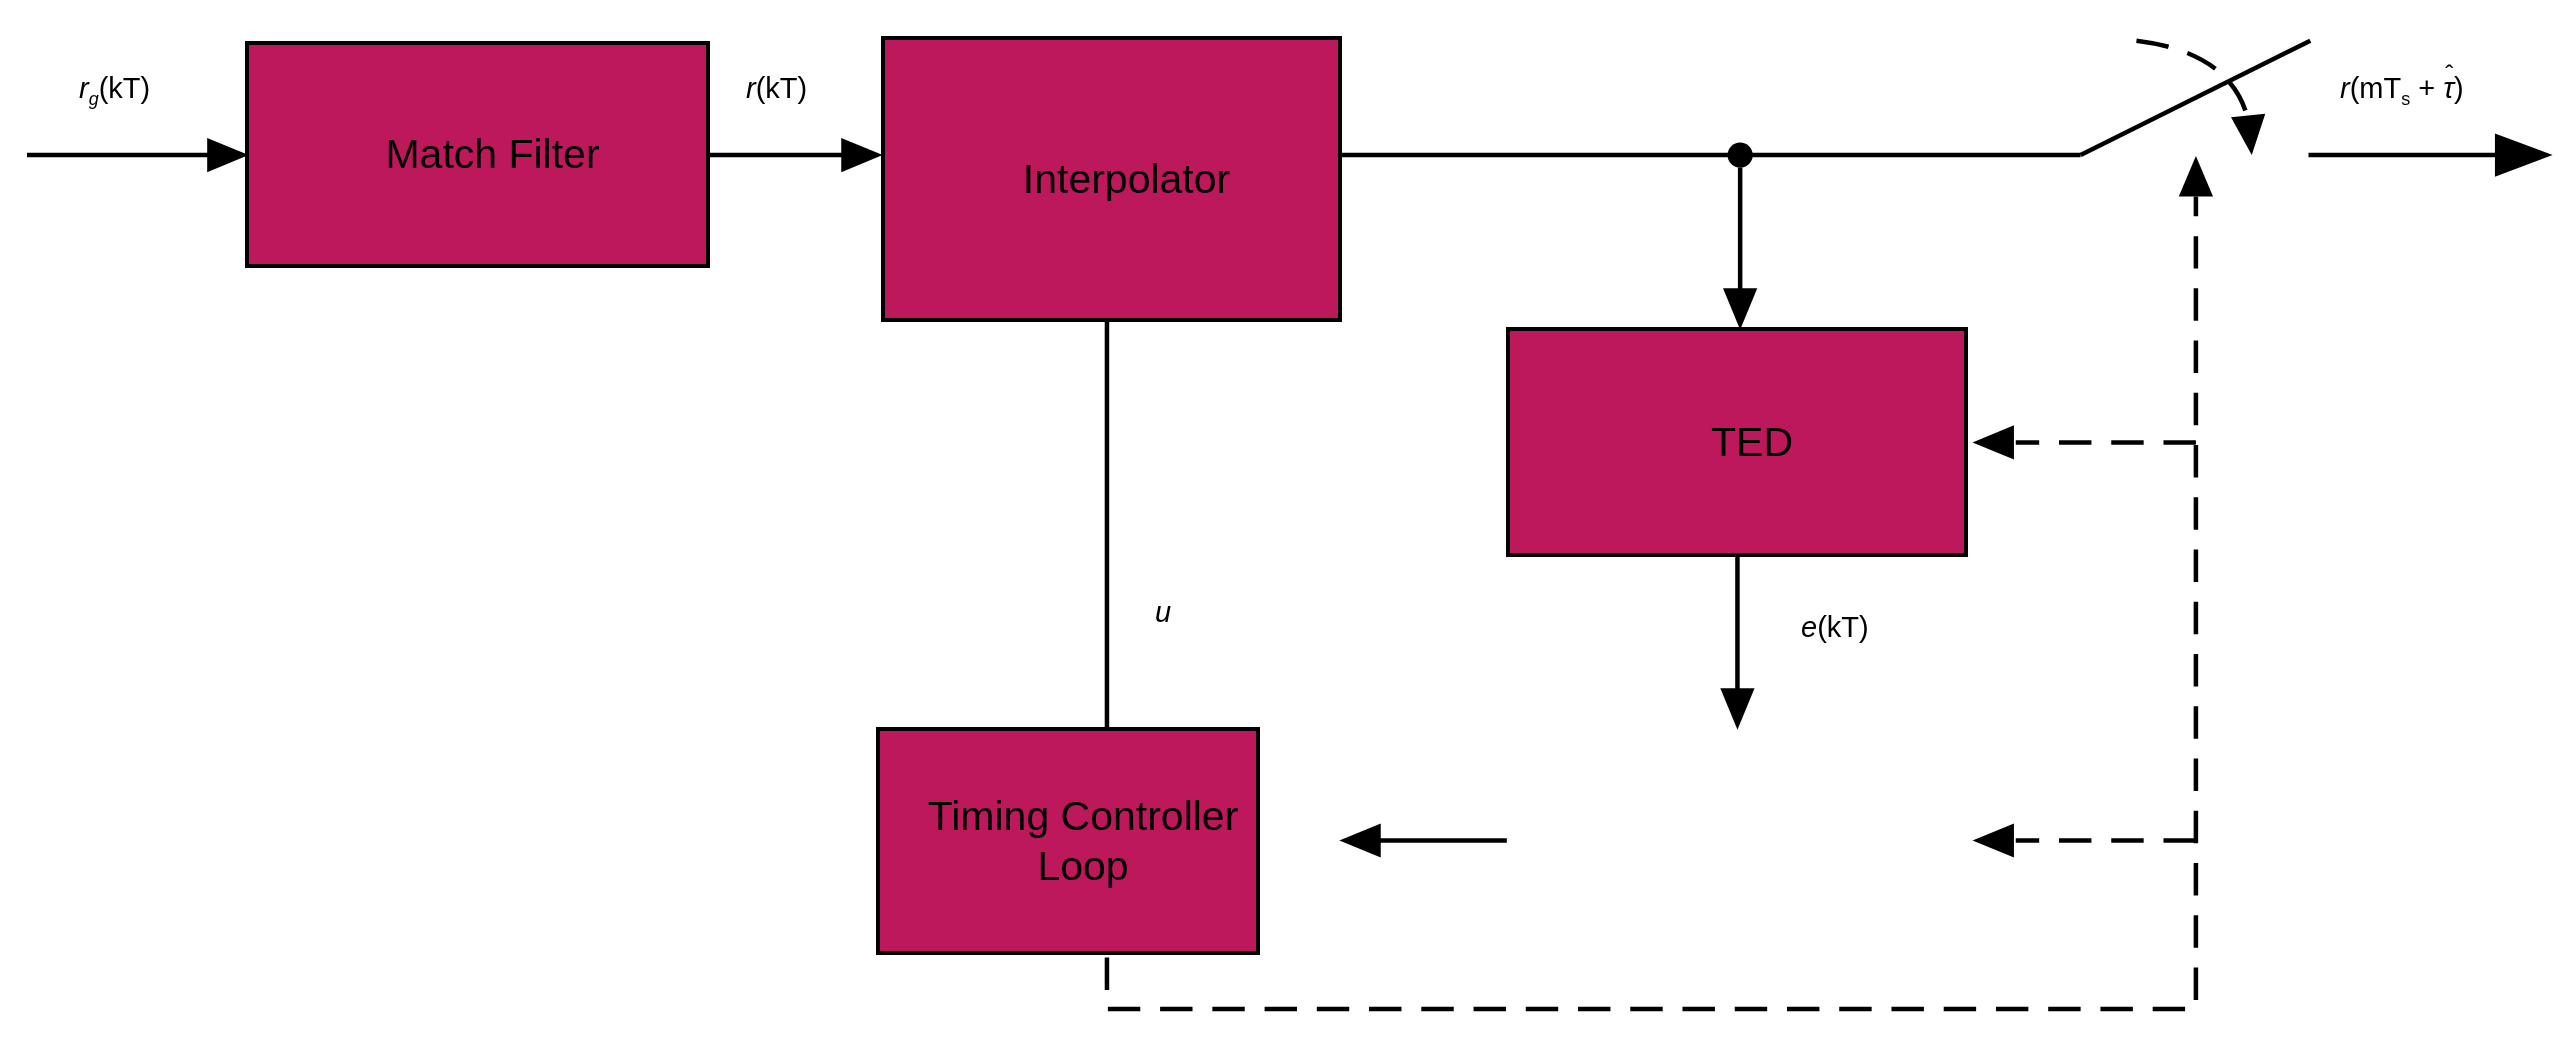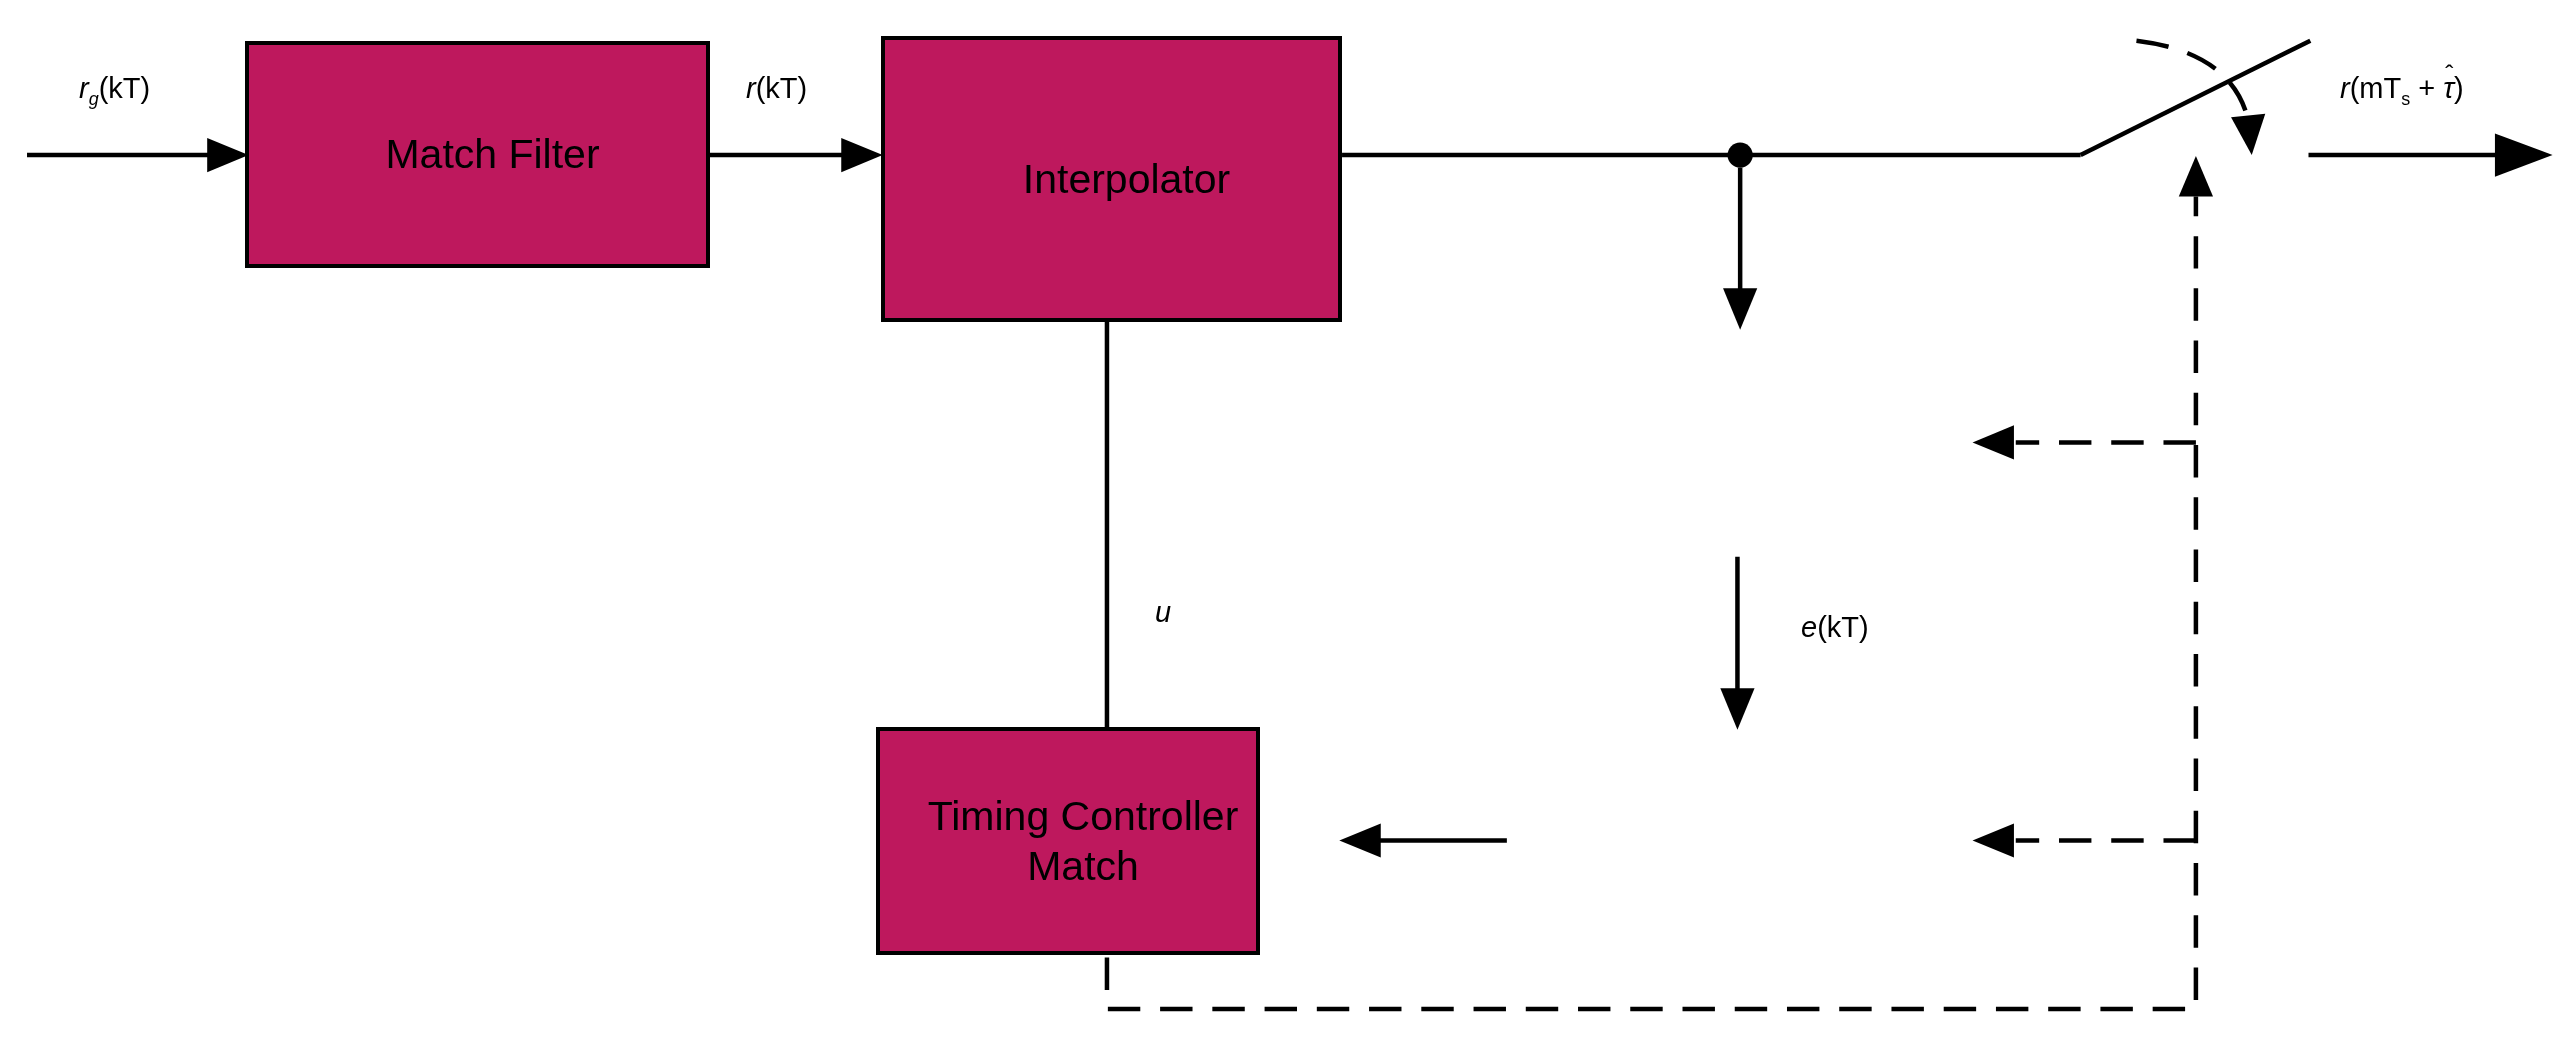--- a/index.html
+++ b/index.html
@@ -103,25 +103,28 @@
   </svg>
 
   <div class="box" style="left:245px;top:41px;width:465px;height:227px;">
     <span>Match Filter</span>
   </div>
 
   <div class="box" style="left:881px;top:36px;width:461px;height:286px;">
     <span>Interpolator</span>
   </div>
 
+  <div class="box" style="left:1506px;top:327px;width:462px;height:230px;">
+    <span>TED</span>
+  </div>
 
 
   <div class="box" style="left:876px;top:727px;width:384px;height:228px;">
     <span>Timing Controller</span>
-    <span>Match</span>
+    <span>Loop</span>
   </div>
 
   <div class="label" style="left:79px;top:72px;">
     <span class="it">r</span><sub class="it">g</sub><span>(kT)</span>
   </div>
 
   <div class="label" style="left:746px;top:72px;">
     <span class="it">r</span><span>(kT)</span>
   </div>
 

